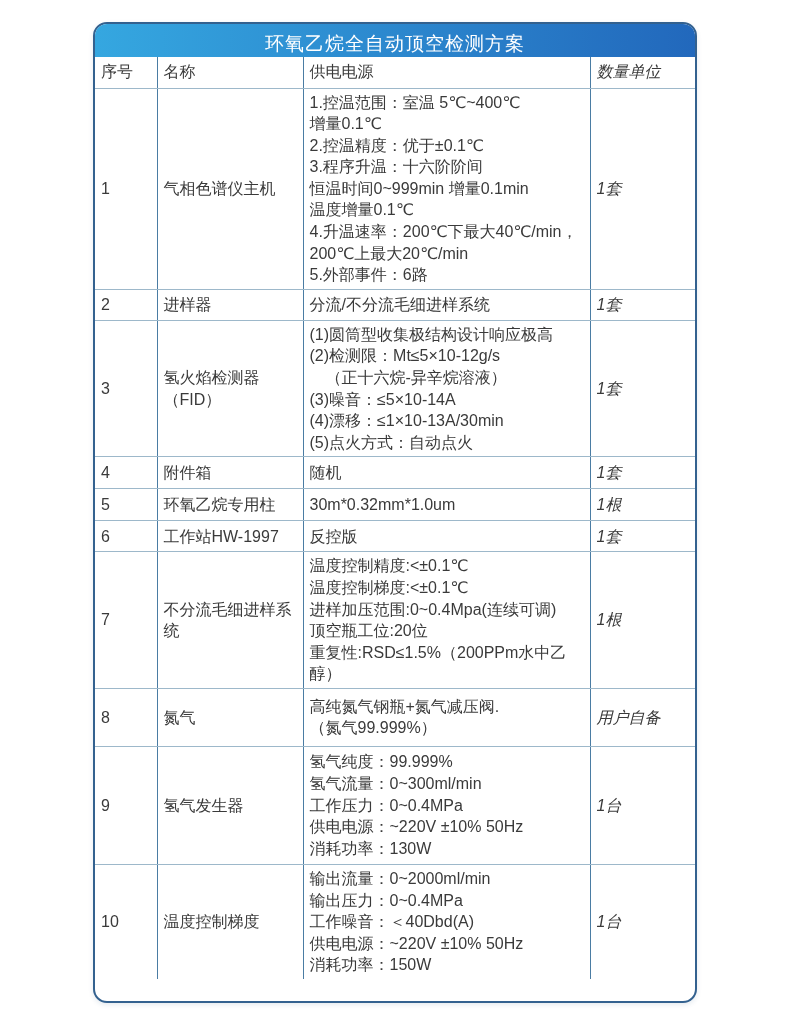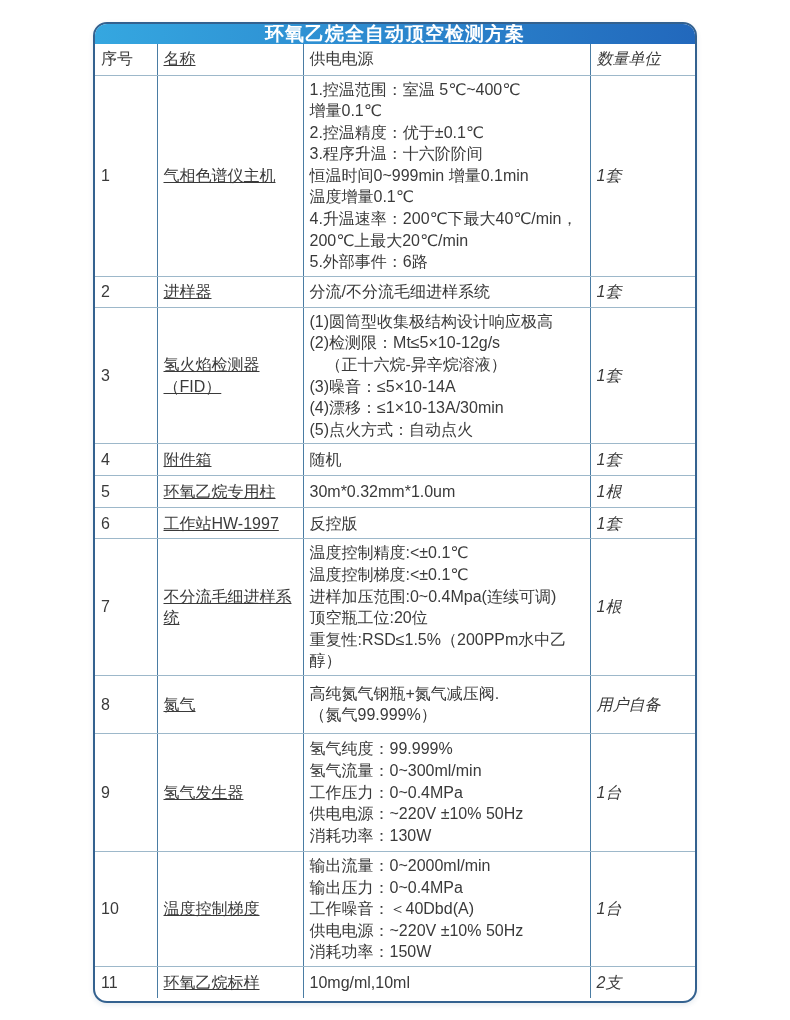--- a/index.html
+++ b/index.html
@@ -22,28 +22,28 @@
     width: 604px;
     height: 981px;
     background: #ffffff;
     border: 2px solid #33618F;
     border-radius: 14px;
     overflow: hidden;
     box-sizing: border-box;
     box-shadow: 0 2px 5px rgba(40, 80, 120, 0.12);
   }
   .titlebar {
-    height: 20px;
+    height: 33px;
     background: linear-gradient(to right, #35A7E0, #2268BC);
     color: #ffffff;
     font-size: 19px;
-    font-weight: bold;
+    font-weight: normal;
     letter-spacing: 1px;
     display: flex;
-    align-items: center;
+    align-items: flex-end;
     justify-content: center;
   }
   table.spec-table {
     width: 100%;
     border-collapse: collapse;
     table-layout: fixed;
   }
   col.c1 { width: 62px; }
   col.c2 { width: 146px; }
   col.c3 { width: 287px; }
@@ -64,21 +64,21 @@
     text-align: left;
     overflow: hidden;
   }
   .spec-table th:first-child,
   .spec-table td:first-child { border-left: none; }
   .spec-table th:last-child,
   .spec-table td:last-child { border-right: none; }
   .spec-table thead th { border-top: none; height: 31px; }
   .spec-table tbody tr:last-child td { border-bottom: none; }
   .cell-no { text-align: center; }
-  .cell-name { padding-left: 12px; text-decoration: underline; }
+  .cell-name { padding-left: 12px; }
   .cell-spec { padding-left: 10px; padding-right: 6px; white-space: pre-line; }
   .cell-qty { padding-left: 12px; font-style: italic; }
   tr.rh-194 { height: 194px; }
   tr.rh-31  { height: 31px; }
   tr.rh-130 { height: 130px; }
   tr.rh-32  { height: 32px; }
   tr.rh-115 { height: 115px; }
   tr.rh-58  { height: 58px; }
   tr.rh-118 { height: 118px; }
   tr.rh-110 { height: 110px; }
@@ -188,24 +188,18 @@
         <tr class="rh-110">
           <td class="cell-no">10</td>
           <td class="cell-name">温度控制梯度</td>
           <td class="cell-spec">输出流量：0~2000ml/min
 输出压力：0~0.4MPa
 工作噪音：＜40Dbd(A)
 供电电源：~220V ±10% 50Hz
 消耗功率：150W</td>
           <td class="cell-qty">1台</td>
         </tr>
-        <tr class="rh-32">
-          <td class="cell-no">11</td>
-          <td class="cell-name">环氧乙烷标样</td>
-          <td class="cell-spec">10mg/ml,10ml</td>
-          <td class="cell-qty">2支</td>
-        </tr>
 
       </tbody>
     </table>
 
   </div>
 </div>
 
 </body></html>

